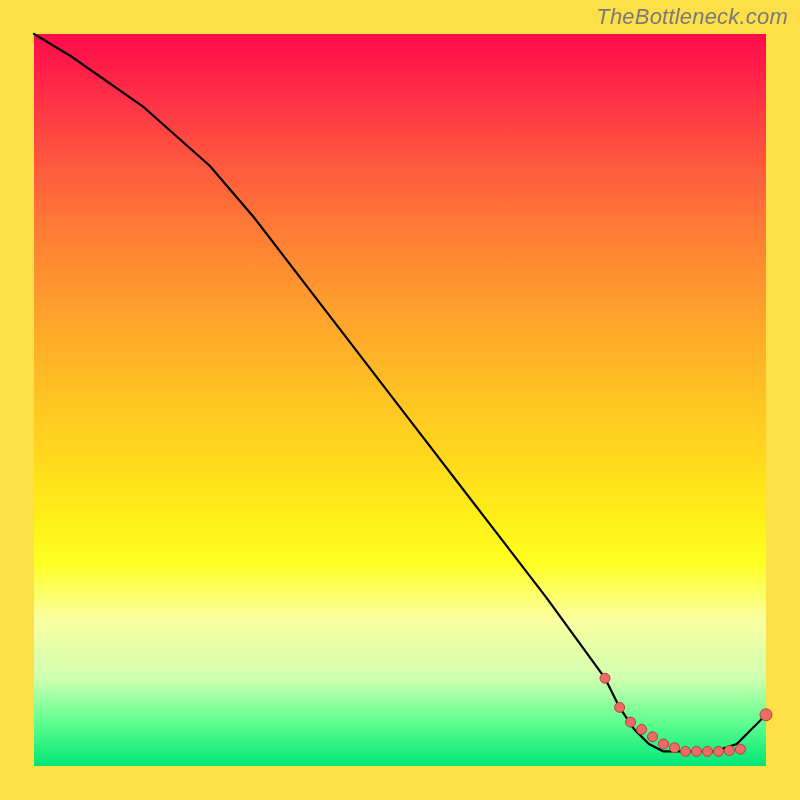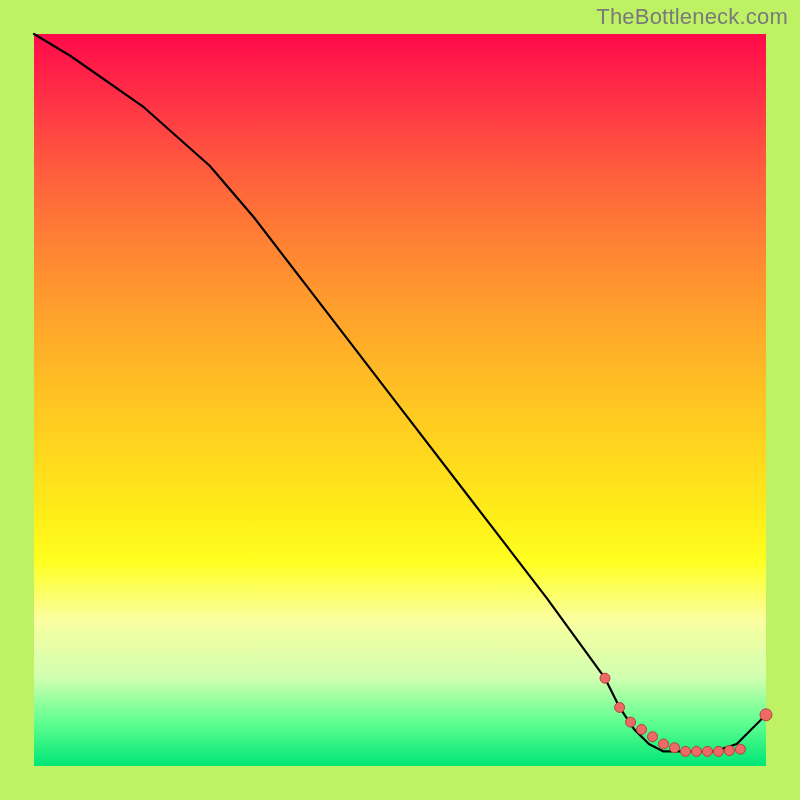--- a/index.html
+++ b/index.html
@@ -8,21 +8,22 @@
     width: 800px;
     height: 800px;
     background: #000;
     overflow: hidden;
     font-family: Arial, Helvetica, sans-serif;
   }
   .frame {
     position: relative;
     width: 800px;
     height: 800px;
-    background: #bef264;
+    background: #fde047;
+    font-style: italic;
   }
   .watermark {
     position: absolute;
     top: 4px;
     right: 12px;
     color: #7a7a7a;
     font-size: 22px;
     font-weight: 500;
     letter-spacing: 0.2px;
     user-select: none;

